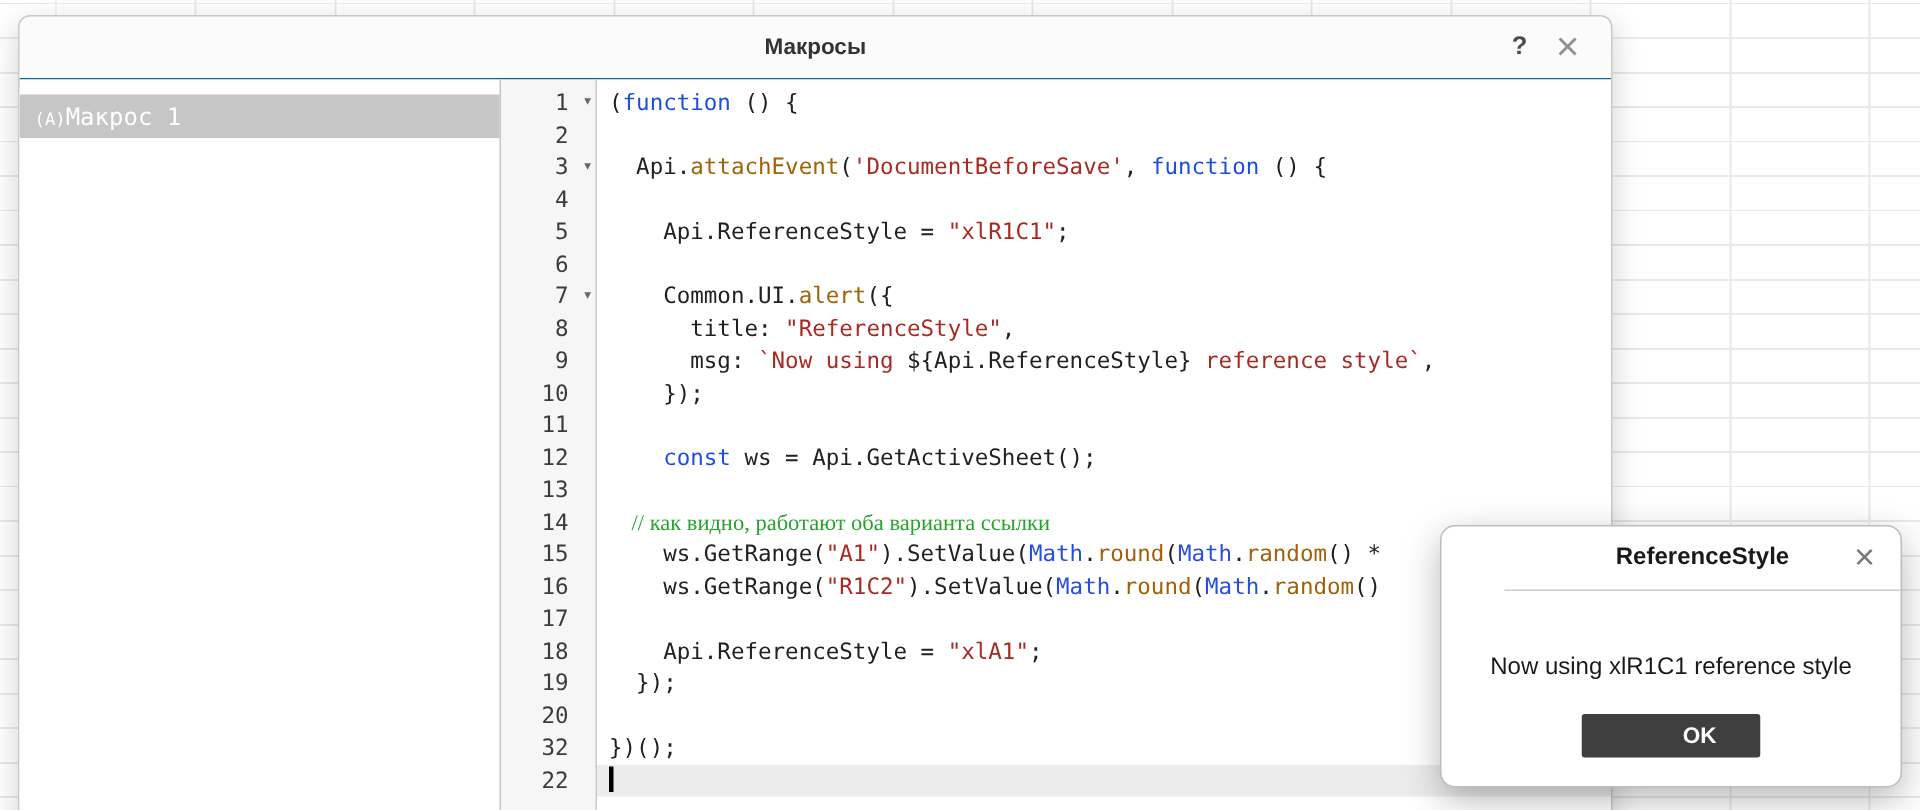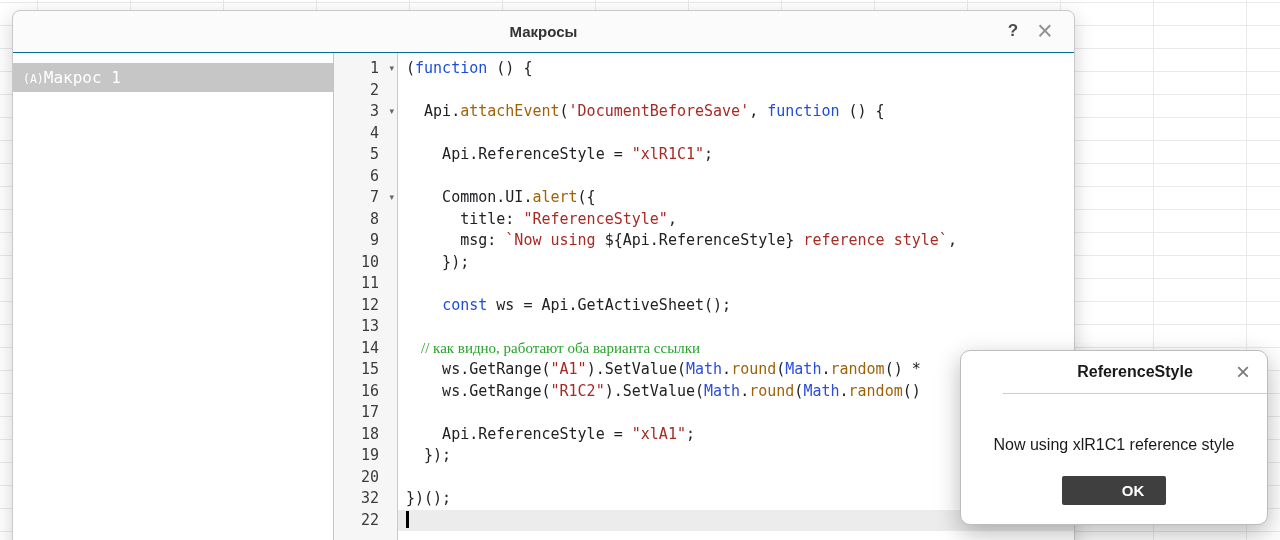--- a/index.html
+++ b/index.html
@@ -98,21 +98,21 @@
   .alert-close{
     position:absolute;right:12px;top:7px;width:24px;height:28px;
     display:flex;align-items:center;justify-content:center;
     font-size:24px;font-weight:300;color:#7a7a7a;cursor:pointer;line-height:1;
   }
   .alert-message{
     margin-top:42px;text-align:center;font-size:16px;color:#1a1a1a;
   }
   .alert-ok{
     position:absolute;left:50%;transform:translateX(-50%);top:125px;
-    width:104px;height:29px;background:#3f3f3f;color:#fff;
+    width:119px;height:29px;background:#3f3f3f;color:#fff;
     font-size:15px;font-weight:bold;border:none;border-radius:2px;
     display:flex;align-items:center;justify-content:center;cursor:pointer;padding-left:44px;
   }
 </style>
 </head>
 <body>
 
 <div class="macros-dialog">
   <div class="macros-header">
     <span class="macros-title">Макросы</span>

